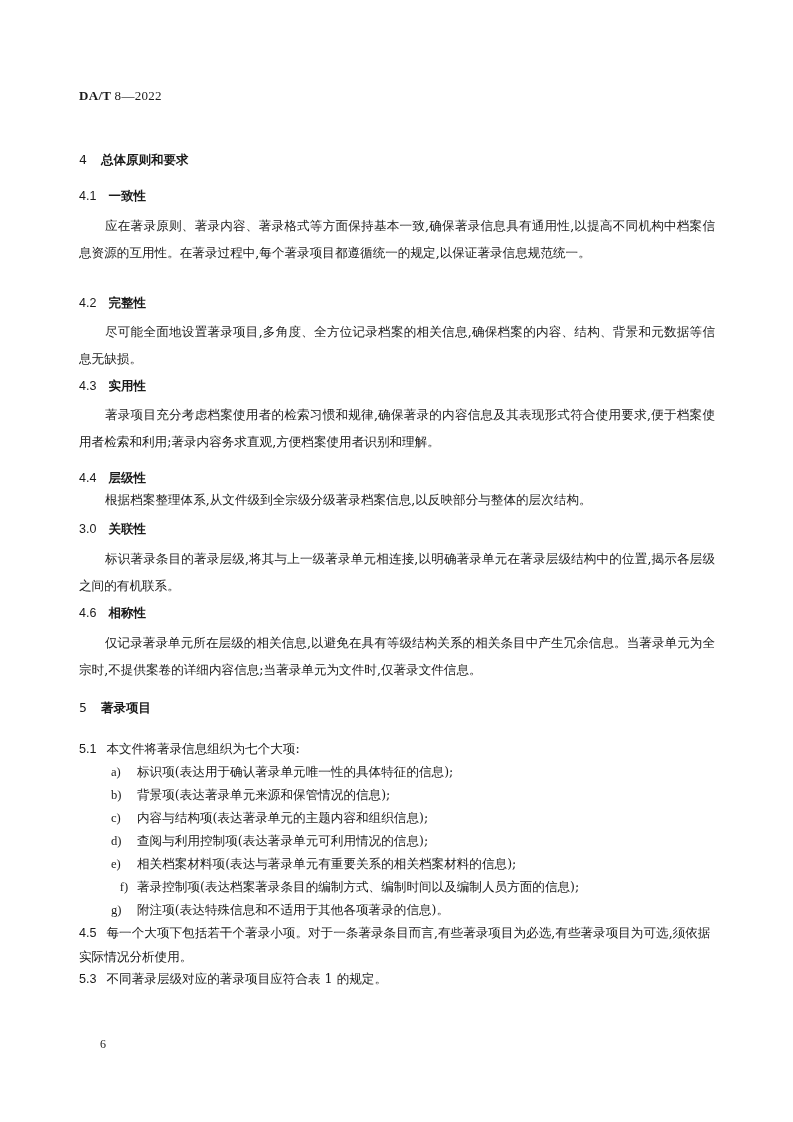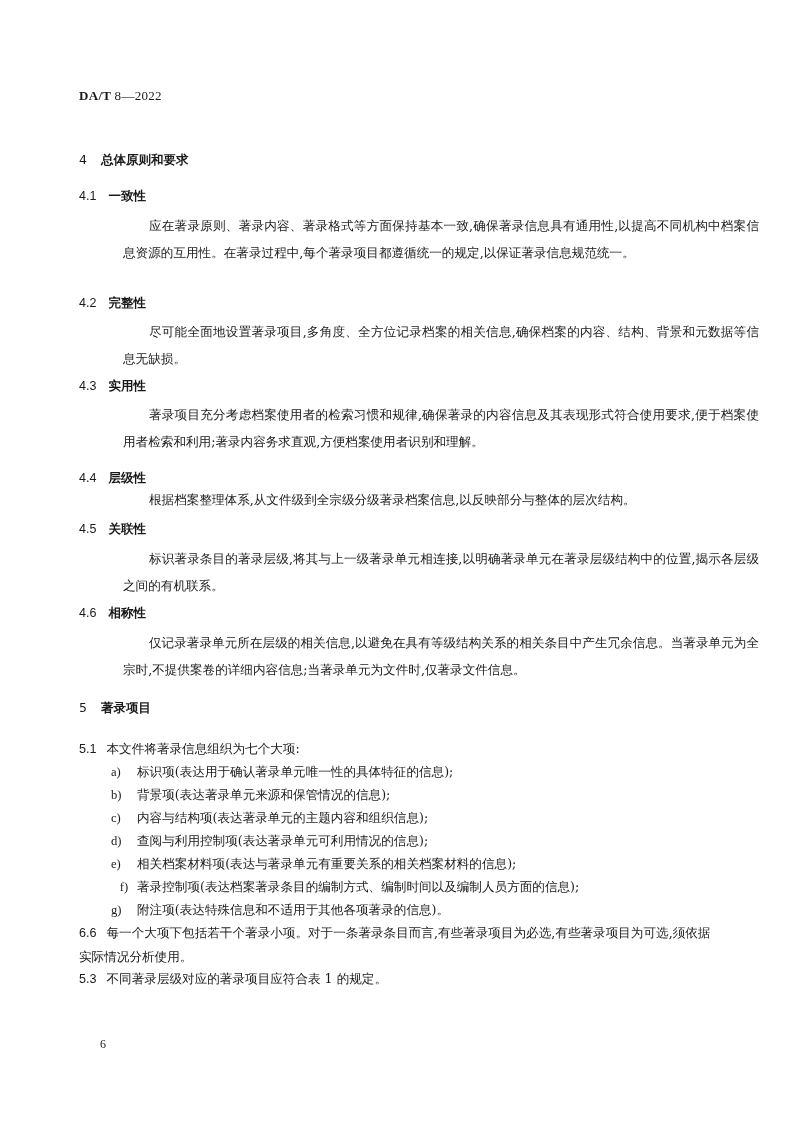--- a/index.html
+++ b/index.html
@@ -7,21 +7,21 @@
          font-family: "DejaVu Serif", "Liberation Serif", serif; color: #1a1a1a; }
   .abs { position: absolute; }
   .doc-id { left: 79px; top: 88px; font-size: 13px; font-weight: bold;
             font-family: "Liberation Serif", serif; letter-spacing: 0.3px; }
   .doc-id .num { font-family: Liberation Serif, serif; font-weight: normal; }
   .h1 { font-family: "DejaVu Sans", sans-serif; font-size: 12.5px; font-weight: bold; }
   .h1 .n { font-weight: normal; margin-right: 14px; }
   .h2 { font-family: "DejaVu Sans", sans-serif; font-size: 12.5px; font-weight: bold; }
   .h2 .n { font-weight: normal; margin-right: 12px; font-family: "Liberation Sans", sans-serif; }
   .para { left: 79px; width: 636px; font-size: 12.6px; line-height: 27px;
-          text-indent: 26px; text-align: justify; text-align-last: left; margin-left: 44px; }
+          text-indent: 26px; text-align: justify; text-align-last: left; }
   .clause { left: 79px; width: 636px; font-size: 12.6px; line-height: 23px; }
   .clause .n { font-family: "Liberation Sans", sans-serif; margin-right: 10px; }
   .item { left: 111px; font-size: 12.6px; line-height: 23px; white-space: nowrap; }
   .item .lbl { display: inline-block; width: 26px; font-family: "Liberation Serif", serif; }
   .pageno { left: 100px; top: 1037px; font-size: 12px; font-family: "Liberation Serif", serif; }
 </style>
 </head>
 <body>
 
 <div class="abs doc-id">
@@ -47,21 +47,21 @@
   <span class="n">4.3</span><span>实用性</span>
 </div>
 <div class="abs para" style="top:401px;">著录项目充分考虑档案使用者的检索习惯和规律,确保著录的内容信息及其表现形式符合使用要求,便于档案使用者检索和利用;著录内容务求直观,方便档案使用者识别和理解。</div>
 
 <div class="abs h2" style="left:79px; top:462px;margin-top:8px;">
   <span class="n">4.4</span><span>层级性</span>
 </div>
 <div class="abs para" style="top:486px;">根据档案整理体系,从文件级到全宗级分级著录档案信息,以反映部分与整体的层次结构。</div>
 
 <div class="abs h2" style="left:79px; top:521px;">
-  <span class="n">4.5</span><span>关联性</span>
+  <span class="n">3.0</span><span>关联性</span>
 </div>
 <div class="abs para" style="top:545px;">标识著录条目的著录层级,将其与上一级著录单元相连接,以明确著录单元在著录层级结构中的位置,揭示各层级之间的有机联系。</div>
 
 <div class="abs h2" style="left:79px; top:605px;">
   <span class="n">4.6</span><span>相称性</span>
 </div>
 <div class="abs para" style="top:629px;">仅记录著录单元所在层级的相关信息,以避免在具有等级结构关系的相关条目中产生冗余信息。当著录单元为全宗时,不提供案卷的详细内容信息;当著录单元为文件时,仅著录文件信息。</div>
 
 <div class="abs h1" style="left:79px; top:700px;">
   <span class="n">5</span><span>著录项目</span>
@@ -87,20 +87,20 @@
   <span class="lbl">e)</span><span>相关档案材料项(表达与著录单元有重要关系的相关档案材料的信息);</span>
 </div>
 <div class="abs item" style="top:875px;text-align:center;">
   <span class="lbl">f)</span><span>著录控制项(表达档案著录条目的编制方式、编制时间以及编制人员方面的信息);</span>
 </div>
 <div class="abs item" style="top:898px;">
   <span class="lbl">g)</span><span>附注项(表达特殊信息和不适用于其他各项著录的信息)。</span>
 </div>
 
 <div class="abs clause" style="top:921px;">
-  <span class="n">6.6</span><span>每一个大项下包括若干个著录小项。对于一条著录条目而言,有些著录项目为必选,有些著录项目为可选,须依据实际情况分析使用。</span>
+  <span class="n">4.5</span><span>每一个大项下包括若干个著录小项。对于一条著录条目而言,有些著录项目为必选,有些著录项目为可选,须依据实际情况分析使用。</span>
 </div>
 
 <div class="abs clause" style="top:967px;">
   <span class="n">5.3</span><span>不同著录层级对应的著录项目应符合表 1 的规定。</span>
 </div>
 
 <div class="abs pageno">6</div>
 
 </body></html>

